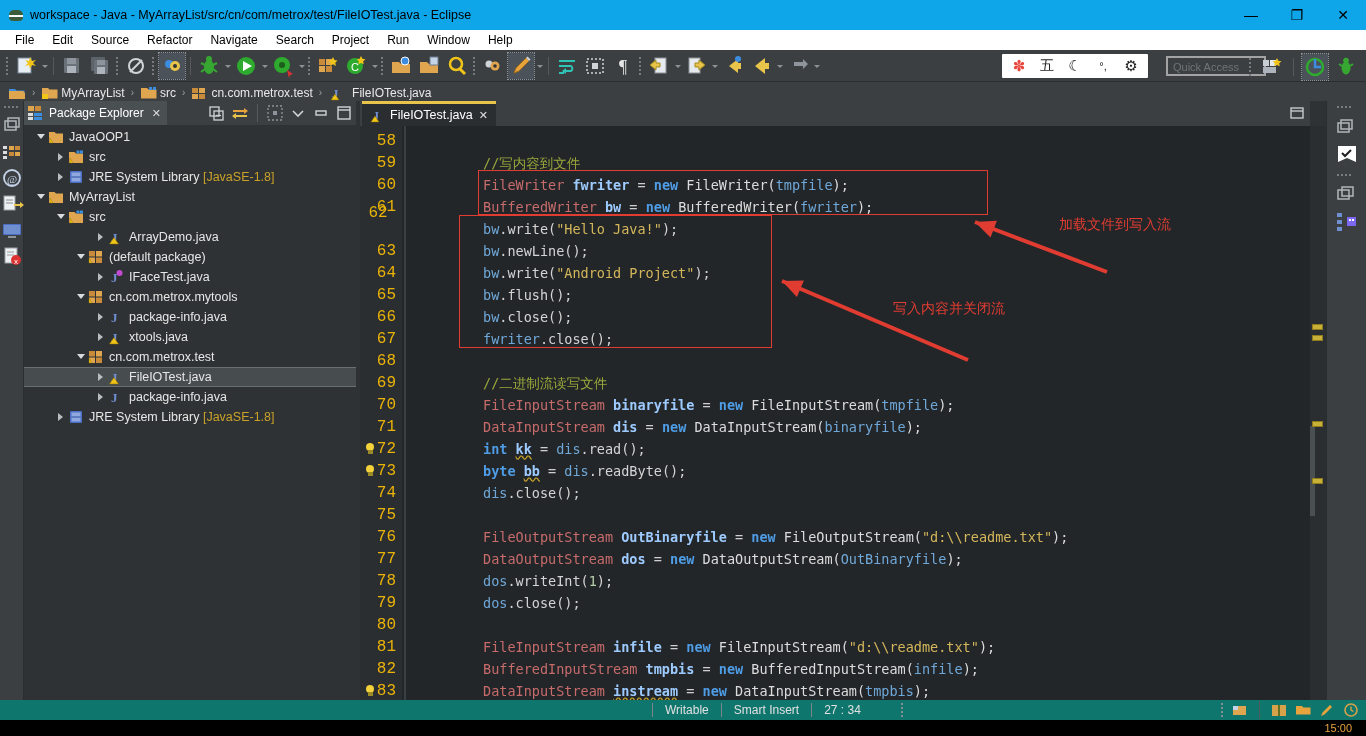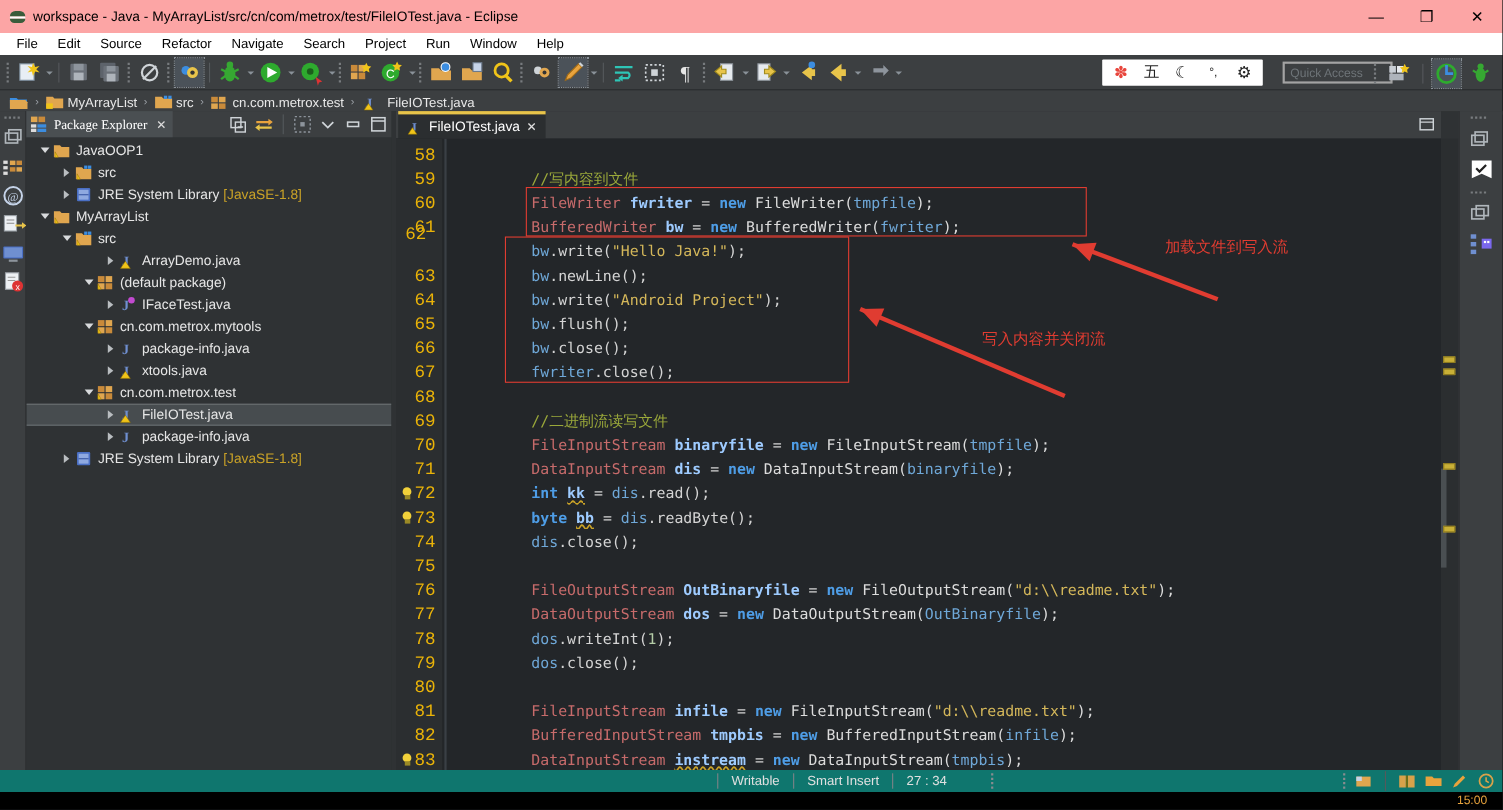--- a/index.html
+++ b/index.html
@@ -6,21 +6,21 @@
   html, body {
     width: 1366px; height: 736px;
     overflow: hidden;
     background: #000;
     font-family: "Liberation Sans", sans-serif;
   }
   #app { position: relative; width: 1366px; height: 736px; background: #2f3234; }
 
   
   .titlebar {
-    height: 30px; background: #fca5a5; display: flex; align-items: center;
+    height: 30px; background: #0ea5e9; display: flex; align-items: center;
     padding-left: 8px; position: relative;
   }
   .tb-icon { width: 16px; height: 16px; margin-right: 6px; position: relative; }
   .tb-icon .e1 { position:absolute; left:1px; top:3px; width:14px; height:5px; background:#3b5c3b; border-radius:7px 7px 0 0;}
   .tb-icon .e2 { position:absolute; left:1px; top:8px; width:14px; height:2px; background:#fff;}
   .tb-icon .e3 { position:absolute; left:1px; top:10px; width:14px; height:4px; background:#3b5c3b; border-radius:0 0 7px 7px;}
   .title-text { font-size: 12.5px; color: #000; white-space: nowrap; }
   .win-controls { position:absolute; right:0; top:0; height:30px; display:flex; }
   .wc { width:46px; height:30px; display:flex; align-items:center; justify-content:center; color:#000; font-size:14px; }
 
@@ -76,21 +76,21 @@
   
   .leftstrip { position:absolute; left:0; top:0; width:24px; bottom:0; background:#3c3f41; border-right:1px solid #2b2e30; }
   .ls-dots { width:20px; height:8px; margin:2px auto 2px; position:relative; }
   .ls-dots:after{ content:""; position:absolute; left:2px; top:3px; width:14px; height:0; border-top:2px dotted #787c7f;}
   .ls-item { width:24px; height:26px; position:relative; }
 
   
   .explorer { position:absolute; left:24px; top:0; width:332px; bottom:0; background:#2f3234; }
   .pe-tabrow { height:24px; background:#3c3f41; display:flex; align-items:center; position:relative; }
   .pe-tab { height:24px; display:flex; align-items:center; padding:0 6px 0 4px; background:#4a4f52; gap:5px; }
-  .pe-tab-title { font-size:12px; color:#fff; white-space:nowrap;font-family:Liberation Serif, serif; }
+  .pe-tab-title { font-size:12px; color:#fff; white-space:nowrap; }
   .pe-close { font-size:11px; color:#dcdcdc; margin-left:3px; }
   .pe-tools { position:absolute; right:2px; top:0; height:24px; display:flex; align-items:center; gap:3px; }
   .pe-tree { position:absolute; left:0; top:24px; right:0; bottom:0; background:#2f3234; padding-top:2px; overflow:hidden; }
   .tree-row { height:20px; display:flex; align-items:center; white-space:nowrap; position:relative; }
   .tree-row.selected { background:#474c4f; border-top:1px solid #6a6f72; border-bottom:1px solid #6a6f72; }
   .tw { width:14px; height:20px; position:relative; flex:0 0 14px; }
   .tw.collapsed:after { content:""; position:absolute; left:4px; top:6px; border-top:4px solid transparent; border-bottom:4px solid transparent; border-left:5px solid transparent; border-left-color:#b9bdc0; }
   .tw.expanded:after { content:""; position:absolute; left:3px; top:7px; border-left:4px solid transparent; border-right:4px solid transparent; border-top:5px solid #d8dadc; }
   .tlabel { font-size:12.5px; color:#e6e6e6; margin-left:5px; }
   .tlabel .dim { color:#c9a227; }

